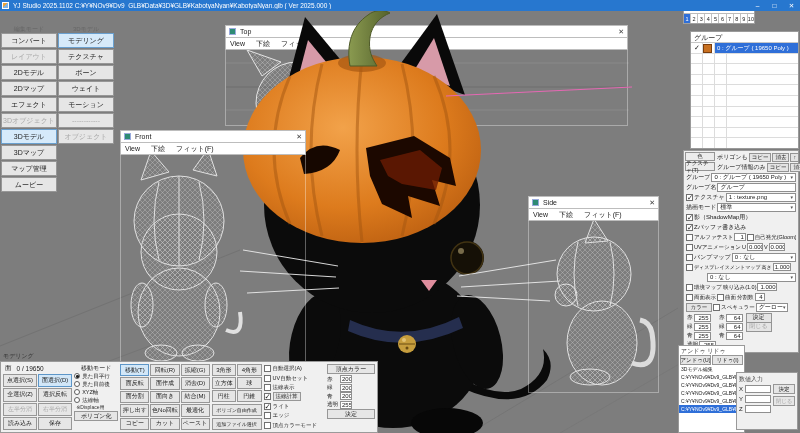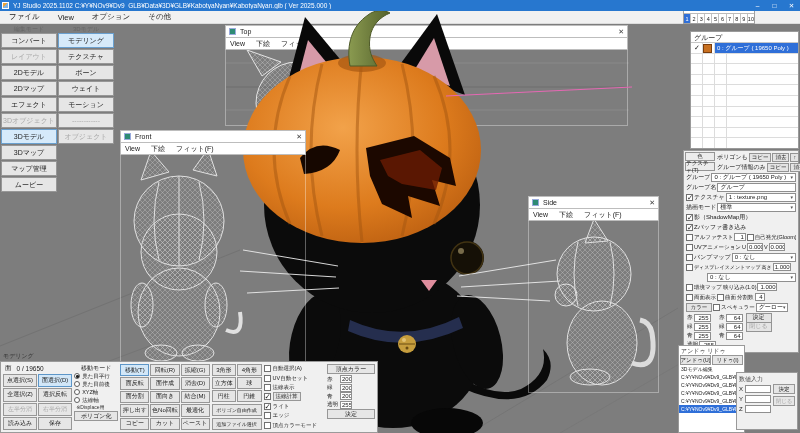--- a/index.html
+++ b/index.html
@@ -255,26 +255,20 @@
   </svg>
 
   <div id="titlebar">
     <span class="ticon"></span>
     <span class="ttext">YJ Studio 2025.1102   C:¥Y¥NOv9¥Dv9_GLB¥Data¥3D¥GLB¥KabotyaNyan¥KabotyaNyan.glb ( Ver 2025.000 )</span>
     <span class="wbtn">–</span>
     <span class="wbtn">□</span>
     <span class="wbtn">✕</span>
   </div>
 
-  <div id="menubar">
-    <span>ファイル</span>
-    <span>View</span>
-    <span>オプション</span>
-    <span>その他</span>
-  </div>
 
   <div id="scol1" class="scol">
     <div class="shead">編集モード</div>
     <div class="sbtn">コンバート</div>
     <div class="sbtn dis">レイアウト</div>
     <div class="sbtn">2Dモデル</div>
     <div class="sbtn">2Dマップ</div>
     <div class="sbtn">エフェクト</div>
     <div class="sbtn dis">3Dオブジェクト</div>
     <div class="sbtn sel">3Dモデル</div>

